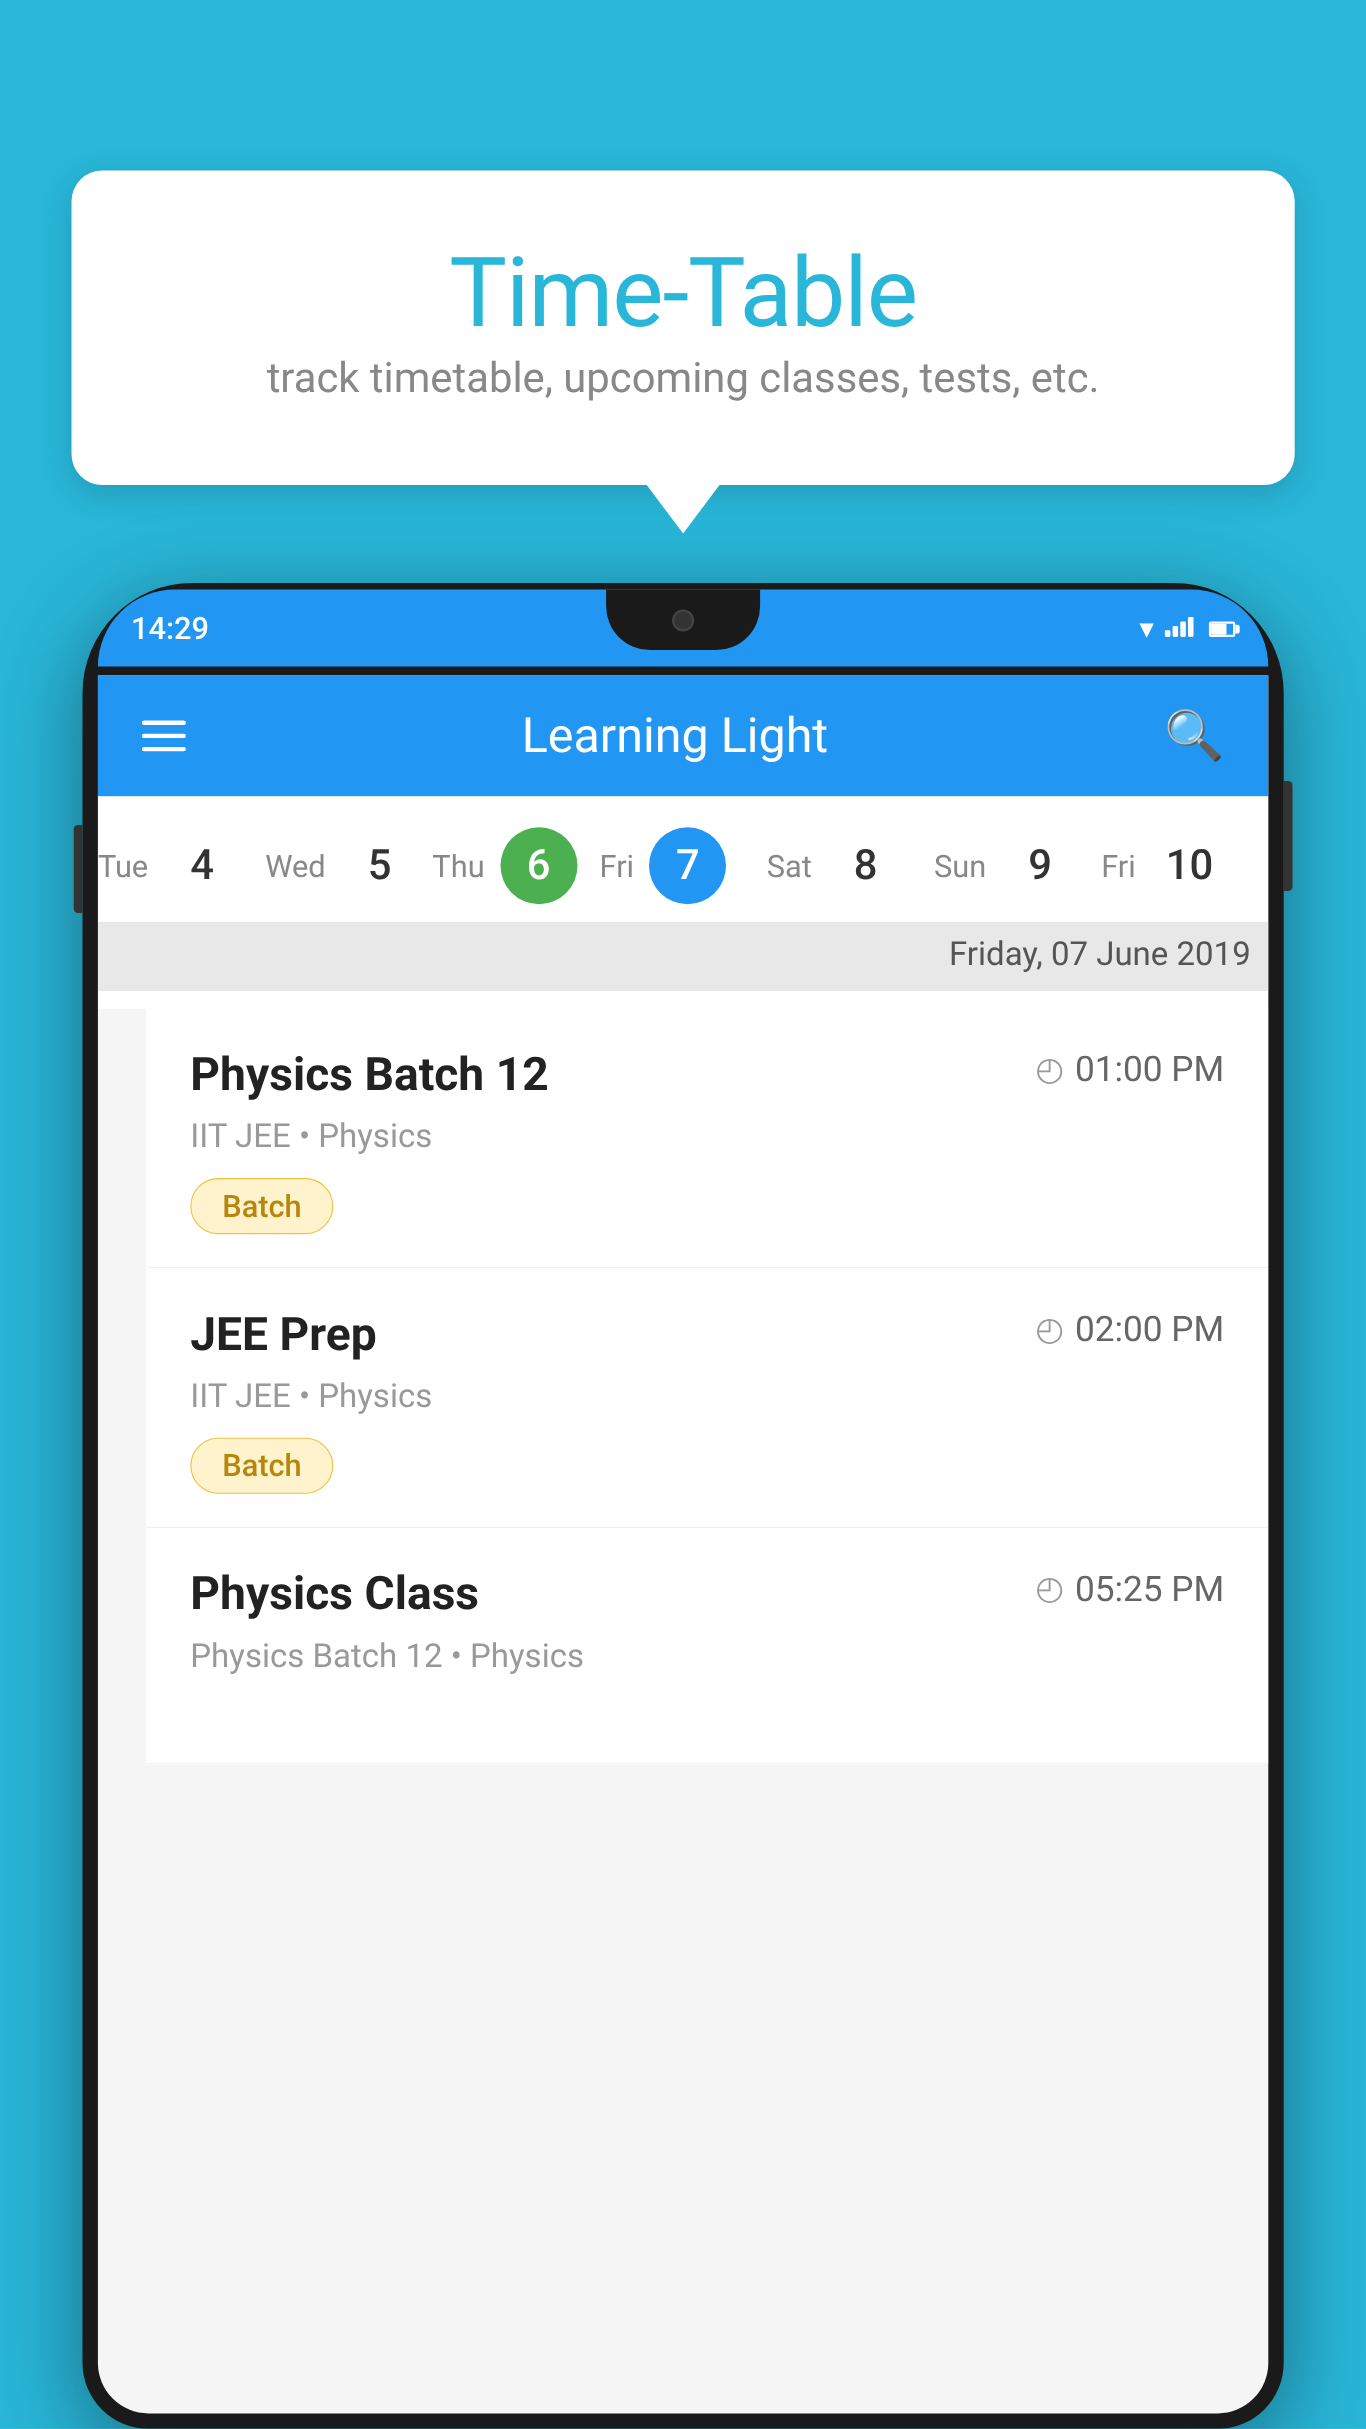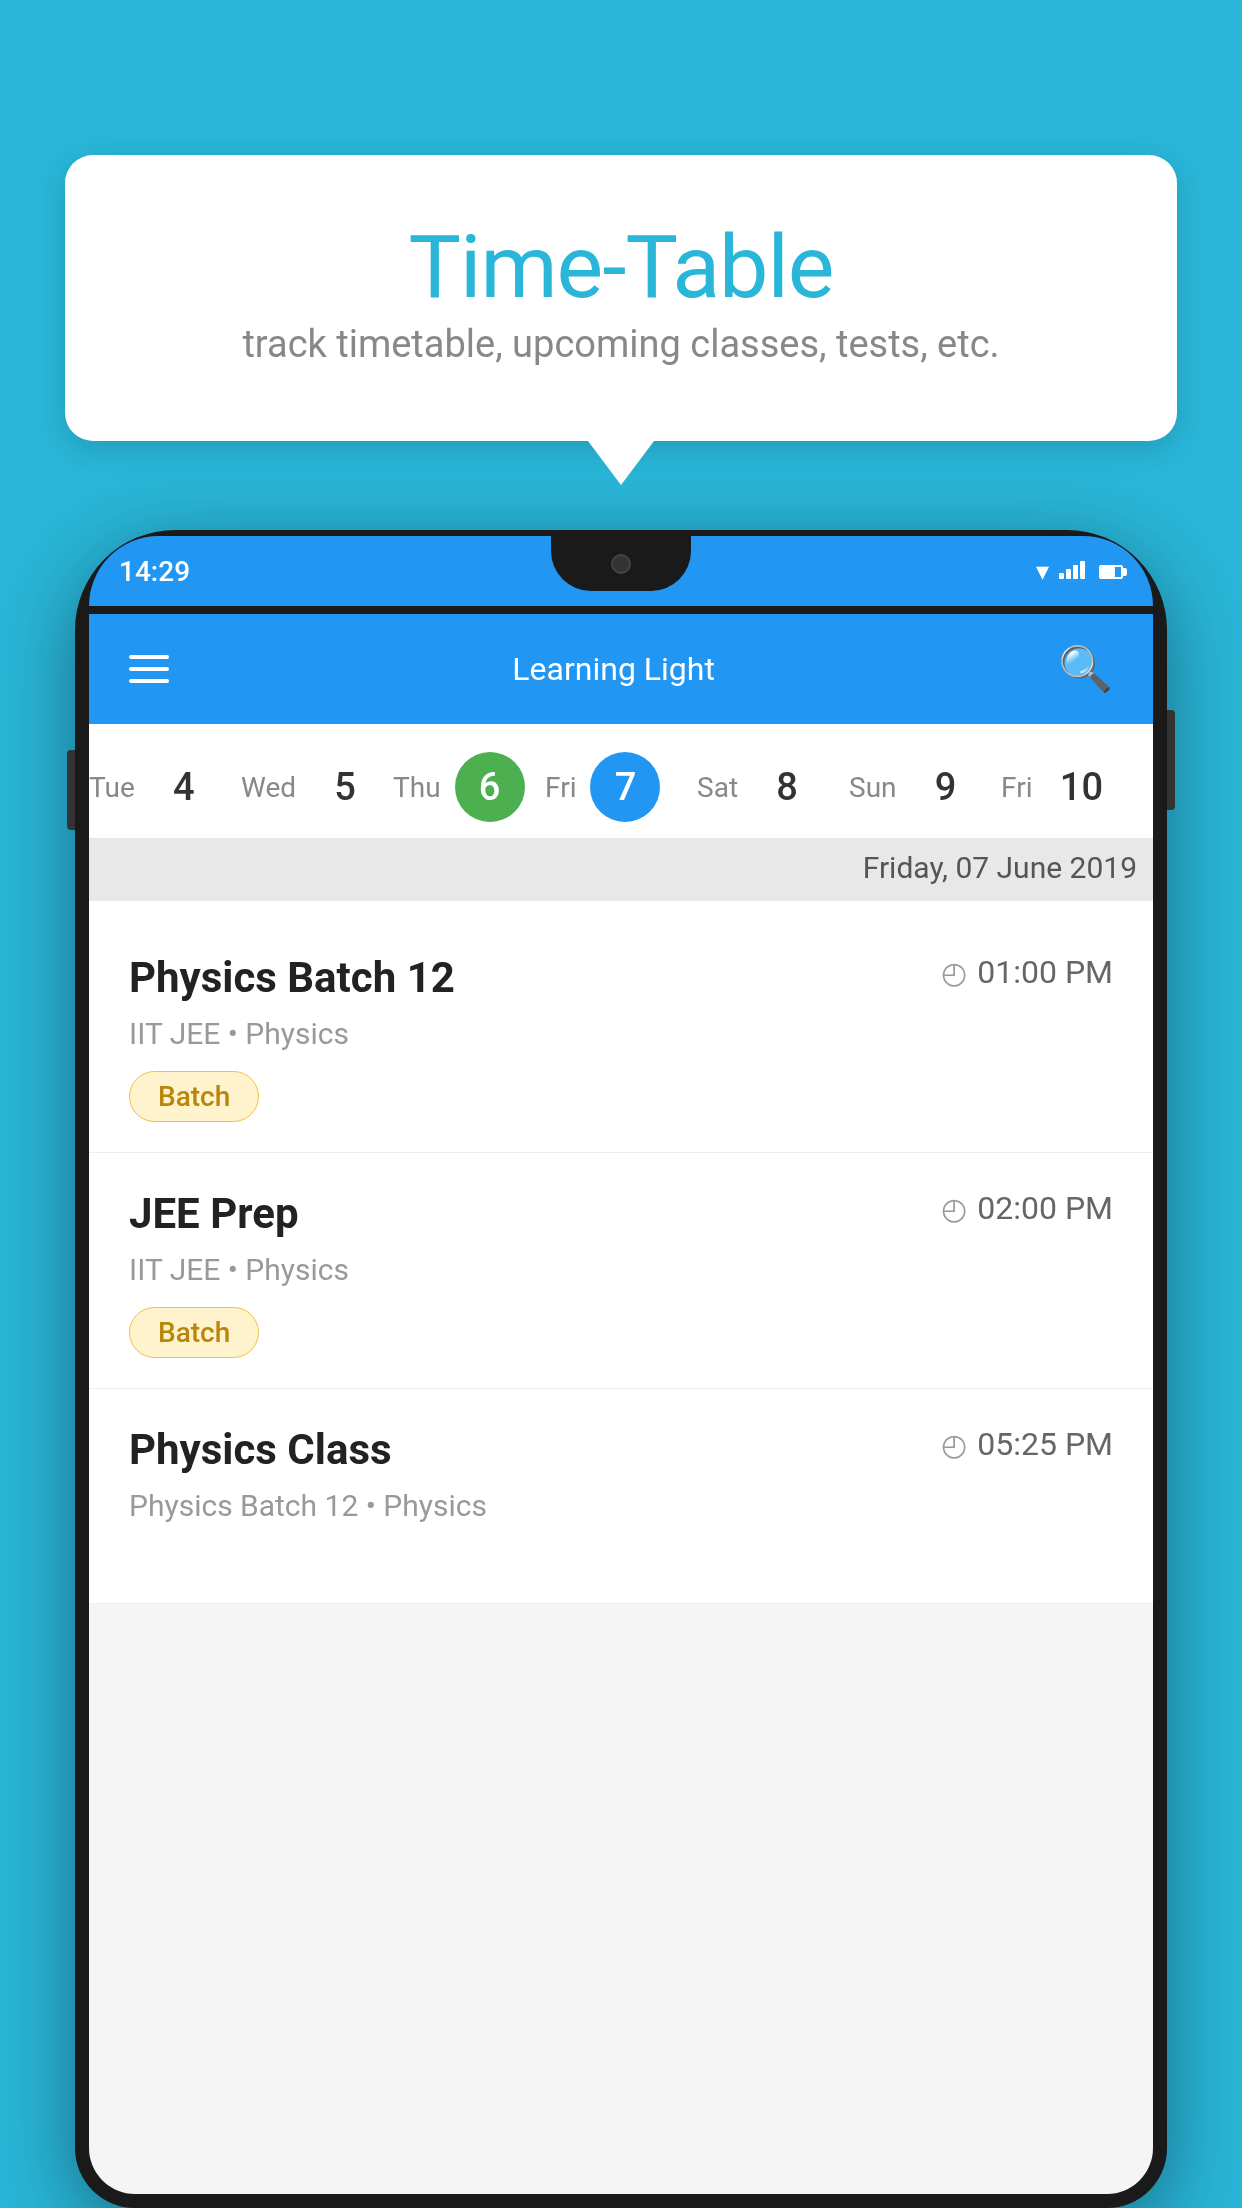--- a/index.html
+++ b/index.html
@@ -152,21 +152,21 @@
     .hamburger-icon span {
       display: block;
       width: 40px;
       height: 4px;
       background: white;
       border-radius: 2px;
     }
 
     .app-title {
       color: white;
-      font-size: 32px;
+      font-size: 44px;
       font-weight: 400;
     }
 
     .search-icon-btn {
       color: white;
       font-size: 44px;
       cursor: pointer;
     }
 
     
@@ -222,20 +222,21 @@
       font-size: 30px;
       color: #555;
       padding: 12px 16px 16px;
       background: #e8e8e8;
     }
 
     
     .schedule-list {
       background: white;
       overflow-y: auto;
+      margin-left: 44px;
     }
 
     .schedule-item {
       padding: 36px 40px 30px;
       border-bottom: 1px solid #eee;
       background: white;
     }
 
     .schedule-item-header {
       display: flex;

